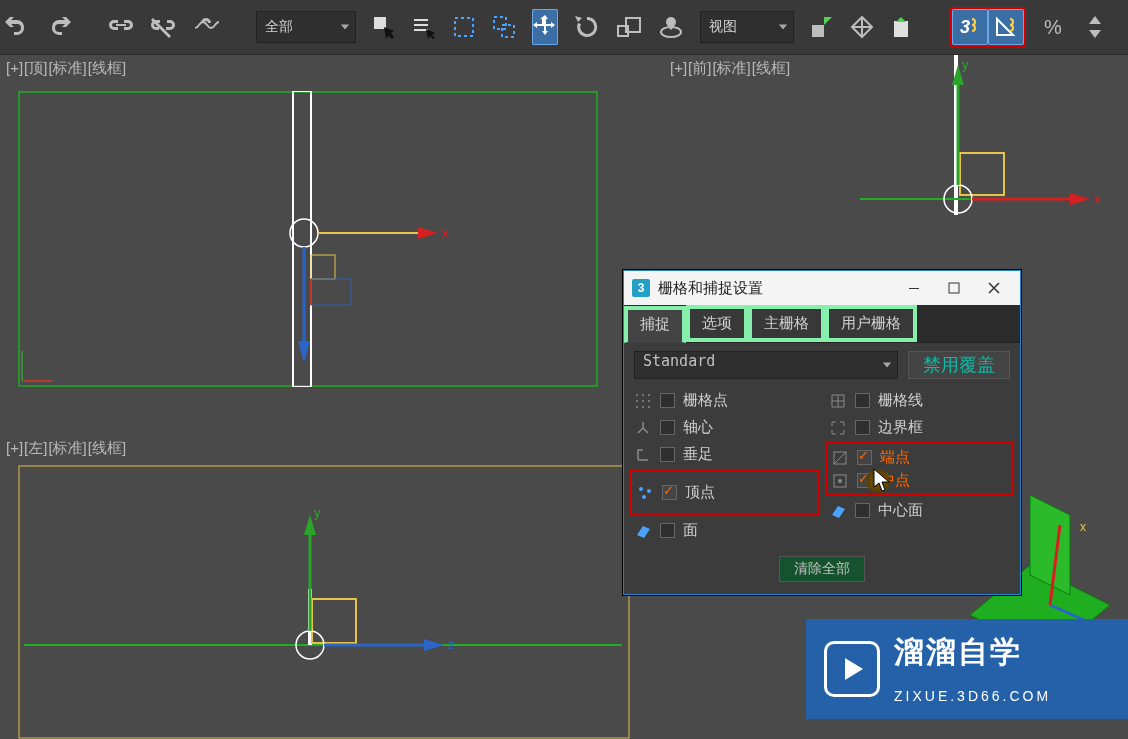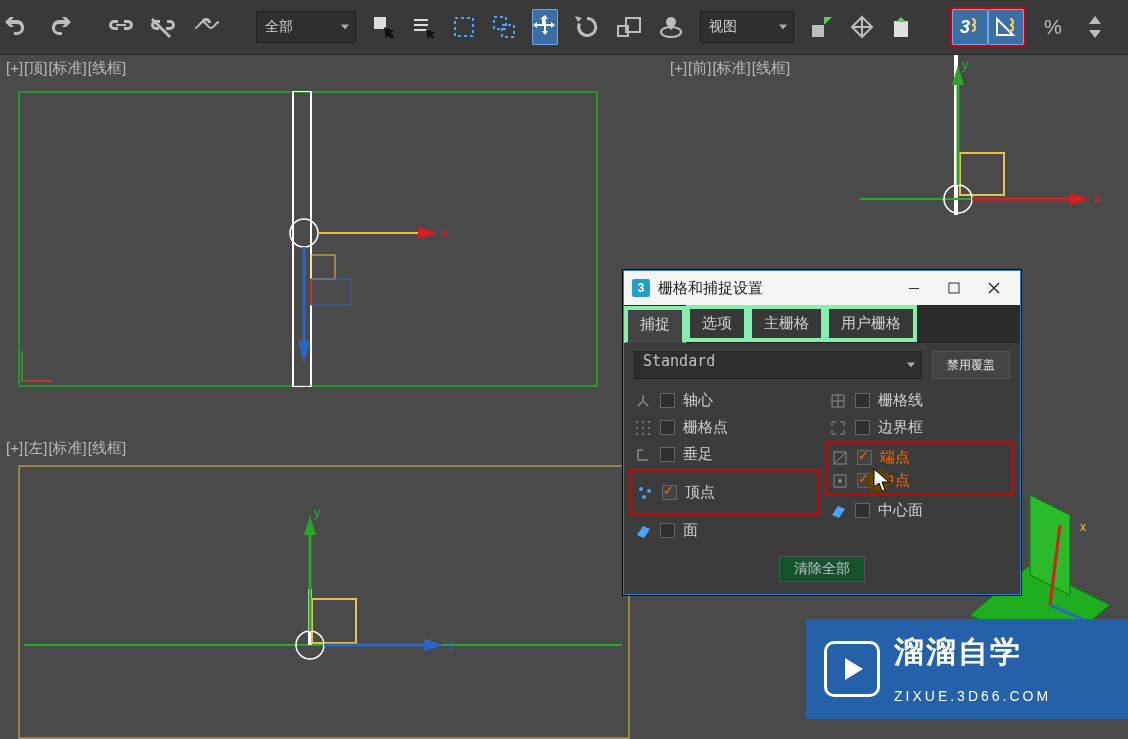--- a/index.html
+++ b/index.html
@@ -175,22 +175,22 @@
     border-left: 4px solid transparent;
     border-right: 4px solid transparent;
     border-top: 5px solid #aaa;
     transform: translateY(-50%);
   }
   .dlg-disable {
     height: 26px;
     padding: 0 14px;
     background: #444;
     border: 1px solid #555;
-    color: #e5e5e5;
-    font-size: 12px;
+    color: #14b8a6;
+    font-size: 18px;
     display: flex;
     align-items: center;
   }
   .snap-grid {
     display: flex;
     gap: 14px;
   }
   .snap-col {
     flex: 1;
     display: flex;
@@ -593,44 +593,44 @@
         <span>禁用覆盖</span>
       </div>
     </div>
 
     <div class="snap-grid">
 
       <div class="snap-col">
         <div class="snap-opt">
           <span class="sym">
               <svg width="16" height="16">
-                <path d="M8 2v6l-5 5M8 8l5 5" stroke="#8a8a8a" fill="none" stroke-width="1.5"></path>
-              </svg>
-            </span>
-          <span class="cb"></span>
-          <span class="lbl">轴心</span>
-        </div>
-        <div class="snap-opt">
-          <span class="sym">
-              <svg width="16" height="16">
                 <g fill="#8a8a8a">
                   <circle cx="2" cy="2" r="1"></circle>
                   <circle cx="8" cy="2" r="1"></circle>
                   <circle cx="14" cy="2" r="1"></circle>
                   <circle cx="2" cy="8" r="1"></circle>
                   <circle cx="8" cy="8" r="1"></circle>
                   <circle cx="14" cy="8" r="1"></circle>
                   <circle cx="2" cy="14" r="1"></circle>
                   <circle cx="8" cy="14" r="1"></circle>
                   <circle cx="14" cy="14" r="1"></circle>
                 </g>
               </svg>
             </span>
           <span class="cb"></span>
           <span class="lbl">栅格点</span>
+        </div>
+        <div class="snap-opt">
+          <span class="sym">
+              <svg width="16" height="16">
+                <path d="M8 2v6l-5 5M8 8l5 5" stroke="#8a8a8a" fill="none" stroke-width="1.5"></path>
+              </svg>
+            </span>
+          <span class="cb"></span>
+          <span class="lbl">轴心</span>
         </div>
         <div class="snap-opt">
           <span class="sym">
               <svg width="16" height="16">
                 <path d="M3 13h10M3 13V3h5" stroke="#8a8a8a" fill="none" stroke-width="1.5"></path>
               </svg>
             </span>
           <span class="cb"></span>
           <span class="lbl">垂足</span>
         </div>

